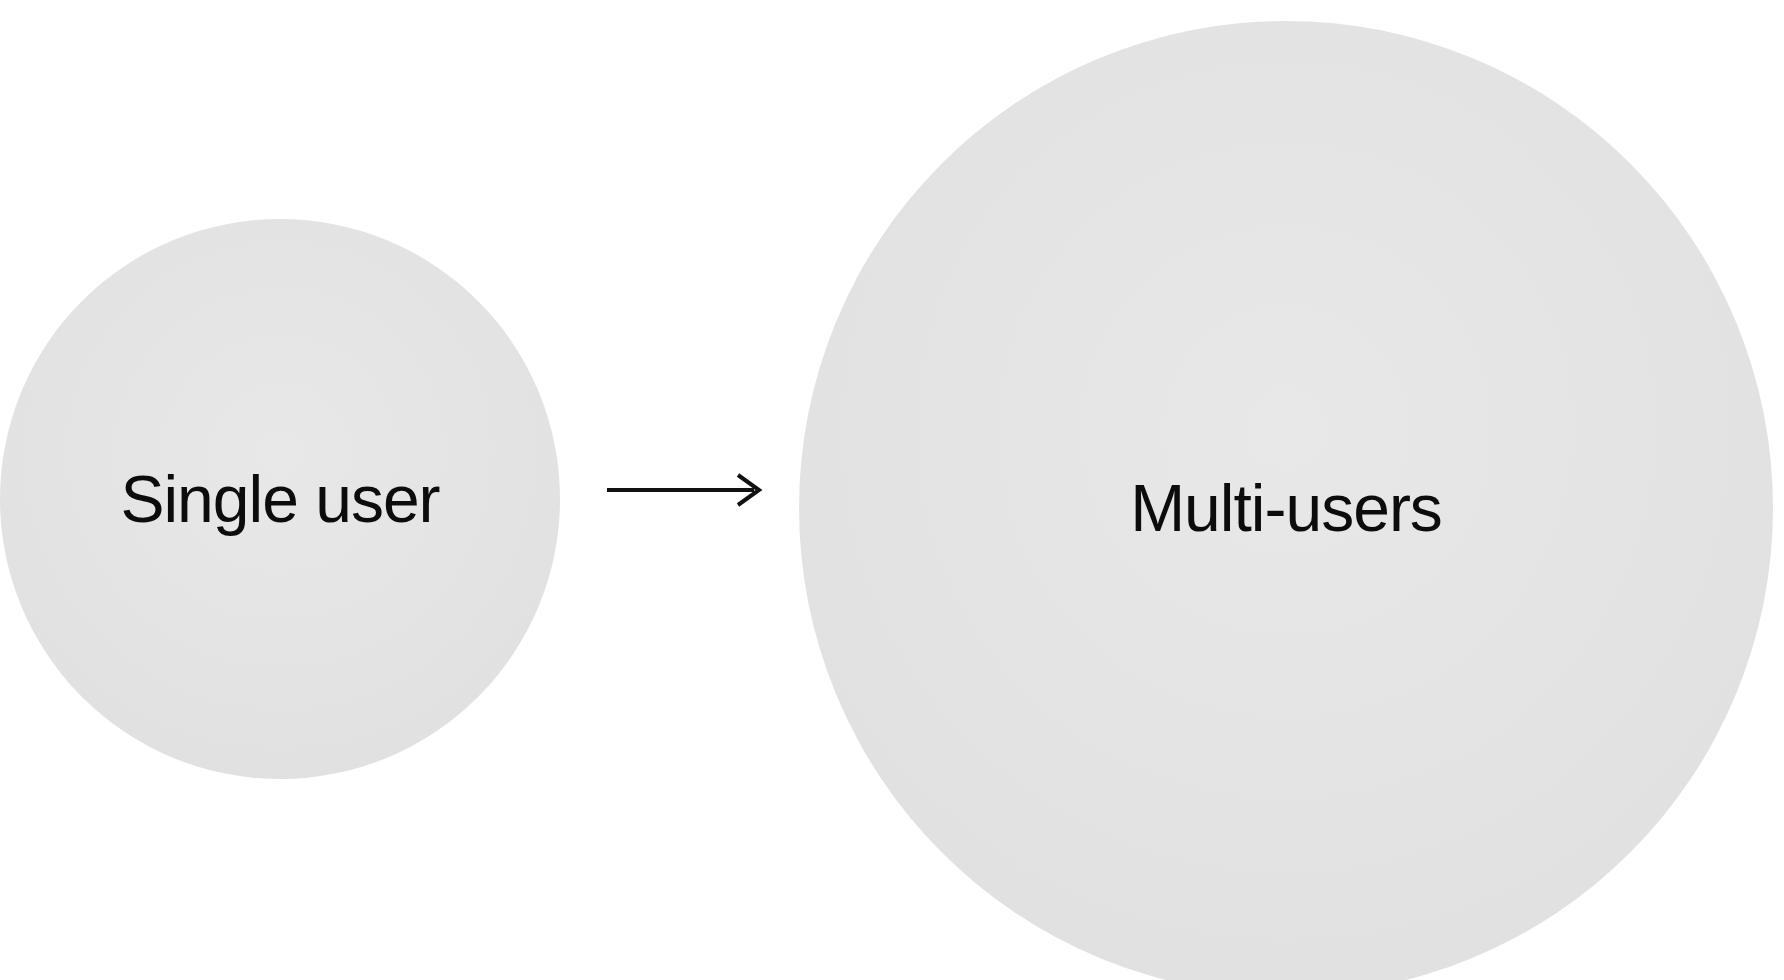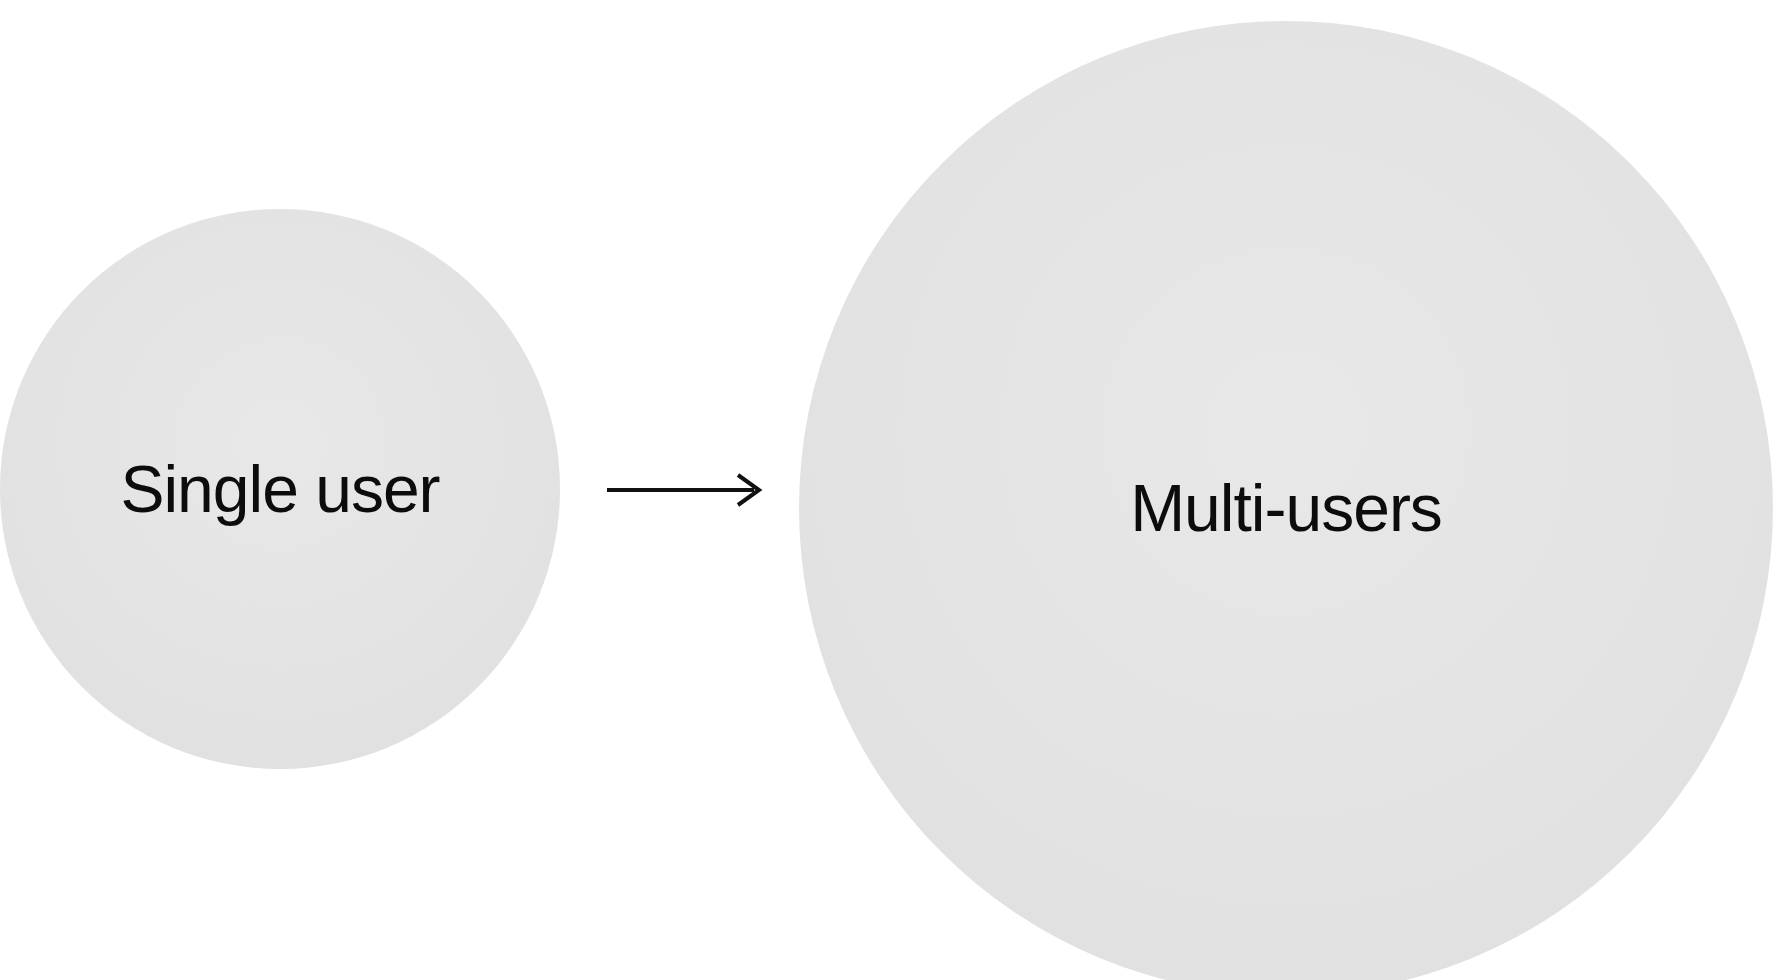--- a/index.html
+++ b/index.html
@@ -20,21 +20,21 @@
   .node {
     position: absolute;
     border-radius: 50%;
     display: flex;
     align-items: center;
     justify-content: center;
     background: radial-gradient(circle at 50% 42%, #e8e8e8 0%, #e3e3e3 55%, #dedede 100%);
   }
   .node-small {
     left: 0px;
-    top: 209px;
+    top: 219px;
     width: 560px;
     height: 560px;
   }
   .node-large {
     left: 799px;
     top: 21px;
     width: 974px;
     height: 974px;
   }
   .node-label {

